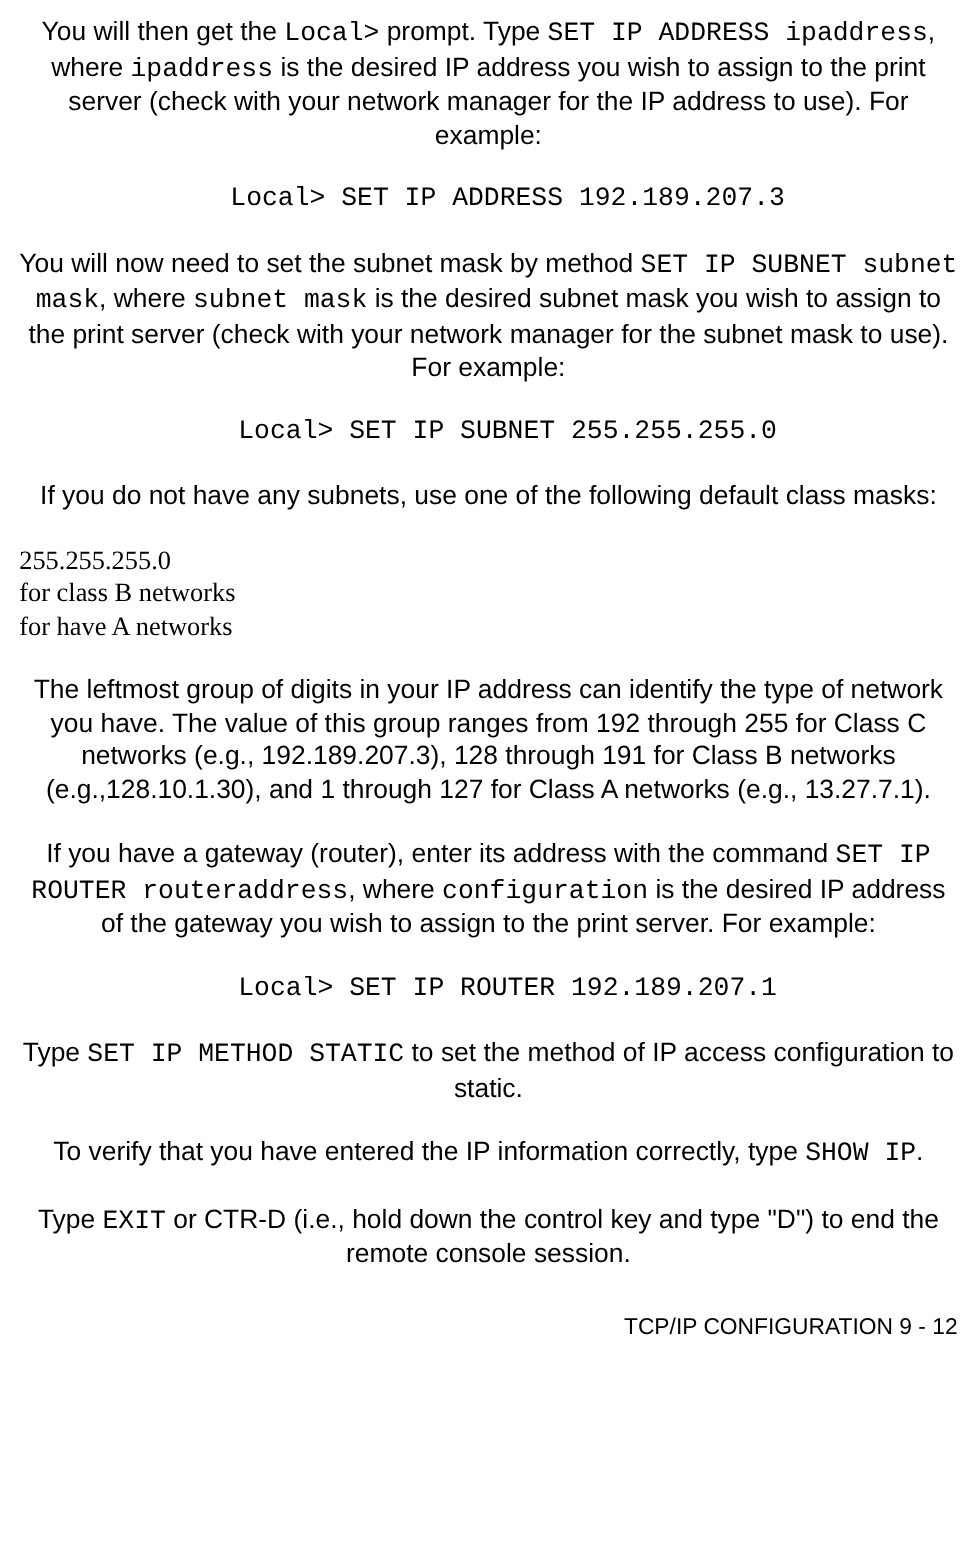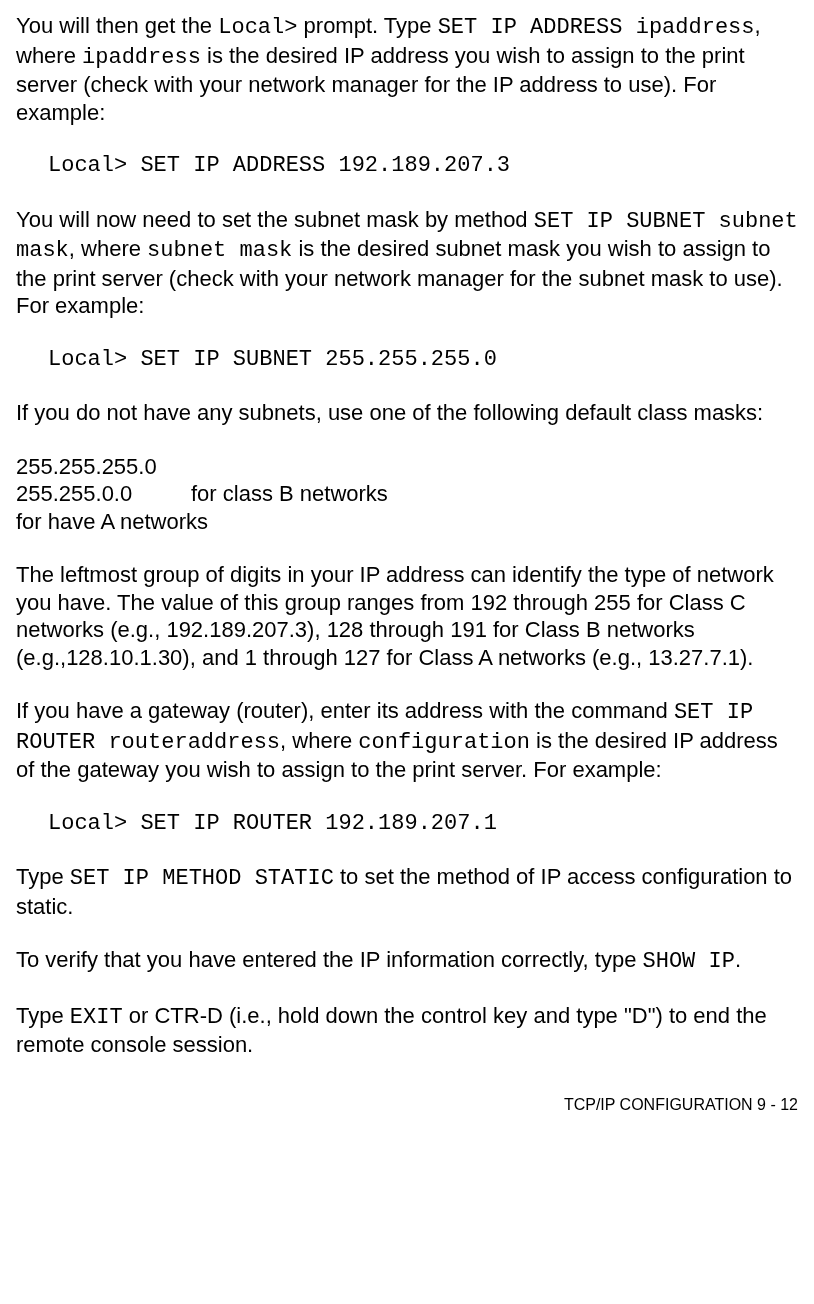--- a/index.html
+++ b/index.html
@@ -10,37 +10,39 @@
       padding: 12px 16px;
       color: #000;
       width: 814px;
       box-sizing: border-box;
     }
     .mono {
       font-family: "Courier New", Courier, monospace;
     }
     p {
       margin: 0 0 26px 0;
+      text-align: center;
     }
     .indent {
       padding-left: 32px;
     }
     .table {
       margin-bottom: 26px;
+      font-family: Liberation Serif, serif;
     }
     .row {
       display: flex;
     }
     .col1 {
       width: 175px;
     }
     .footer {
       text-align: right;
       margin-top: 36px;
-      font-size: 16px;
+      font-size: 19px;
     }
   </style>
 </head>
 <body>
 
 <p>
   <span>You will then get the </span><span class="mono">Local&gt;</span><span> prompt. Type </span><span class="mono">SET IP ADDRESS ipaddress</span><span>, where </span><span class="mono">ipaddress</span><span> is the desired IP address you wish to assign to the print server (check with your network manager for the IP address to use). For example:</span>
 </p>
 
 <p class="mono indent">Local&gt; SET IP ADDRESS 192.189.207.3</p>
@@ -51,21 +53,20 @@
 
 <p class="mono indent">Local&gt; SET IP SUBNET 255.255.255.0</p>
 
 <p>If you do not have any subnets, use one of the following default class masks:</p>
 
 <div class="table">
   <div class="row">
     <div class="col1">255.255.255.0</div>
   </div>
   <div class="row">
-    <div class="col1">255.255.0.0</div>
     <div>for class B networks</div>
   </div>
   <div class="row">
     <div>for have A networks</div>
   </div>
 </div>
 
 <p>The leftmost group of digits in your IP address can identify the type of network you have. The value of this group ranges from 192 through 255 for Class C networks (e.g., 192.189.207.3), 128 through 191 for Class B networks (e.g.,128.10.1.30), and 1 through 127 for Class A networks (e.g., 13.27.7.1).</p>
 
 <p>

